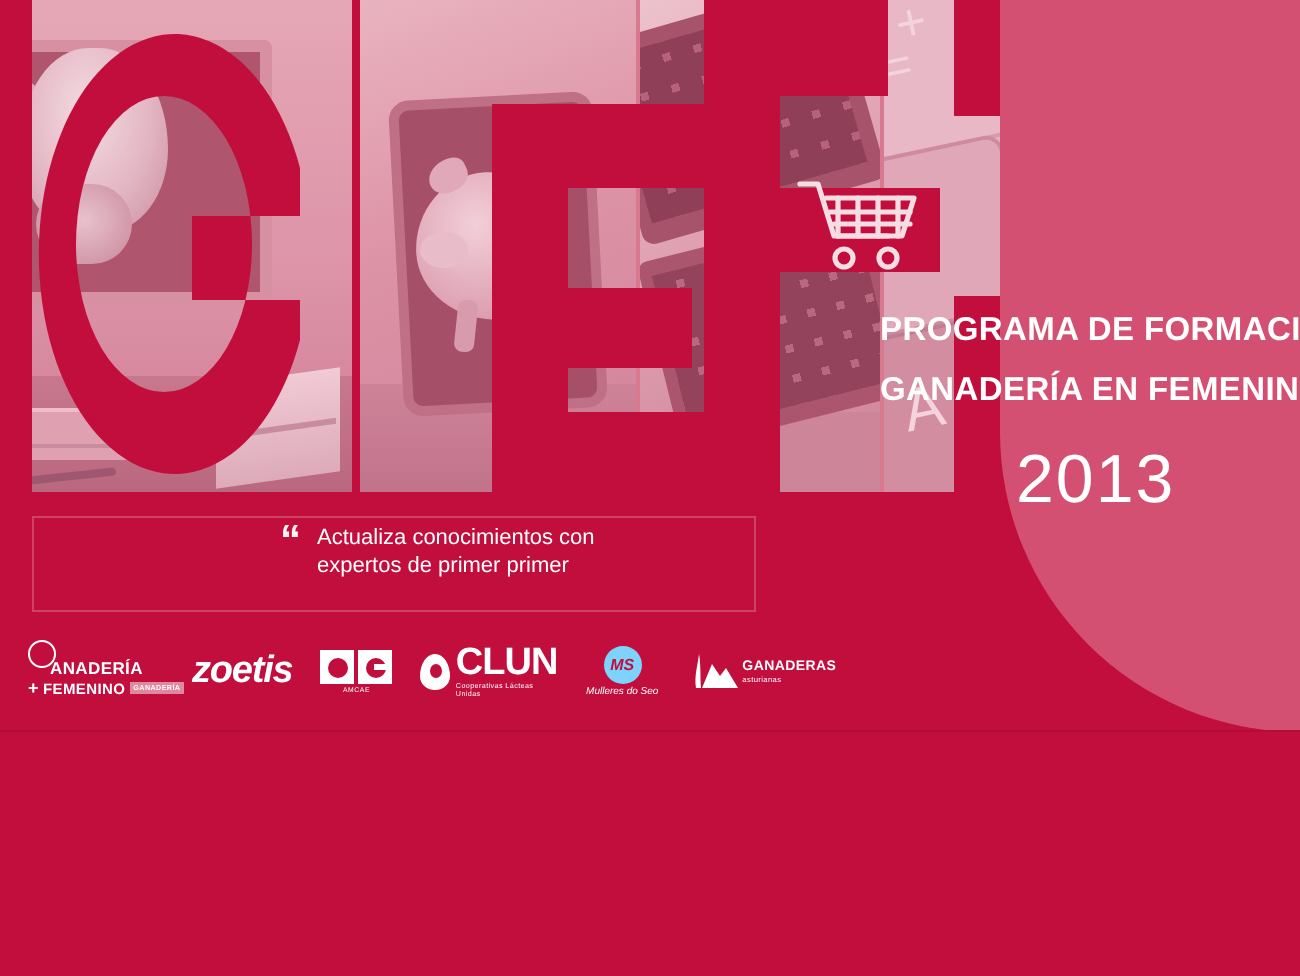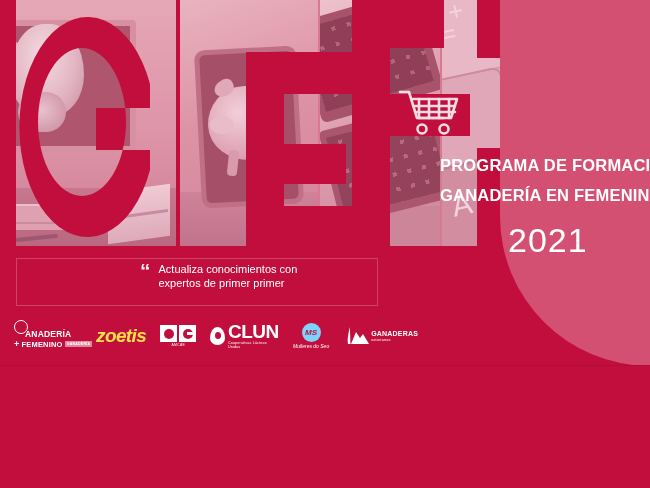--- a/index.html
+++ b/index.html
@@ -119,21 +119,21 @@
   .logo{display:flex;align-items:flex-end;color:#fff;}
 
   .lg-gef{width:68px;}
   .lg-gef .circ{width:12px;height:12px;border:1.6px solid #fff;border-radius:50%;
                 display:inline-block;margin-right:-3px;position:relative;top:-3px;}
   .lg-gef .l1{font-size:8.5px;font-weight:bold;letter-spacing:.2px;}
   .lg-gef .l2{font-size:7.5px;font-weight:bold;letter-spacing:.2px;display:flex;align-items:center;gap:2px;}
   .lg-gef .plus{font-size:9px;font-weight:bold;}
   .lg-gef .tagbox{background:#e0899e;color:#fff;font-size:3.6px;padding:1px 2px;letter-spacing:.2px;}
 
-  .lg-zoetis{font-size:19px;font-weight:bold;font-style:italic;letter-spacing:-.6px;color:#fde047;}
+  .lg-zoetis{font-size:19px;font-weight:bold;font-style:italic;letter-spacing:-.6px;color:#ffffff;}
 
   .lg-amcae{display:flex;flex-direction:column;align-items:center;}
   .lg-amcae .pair{display:flex;gap:2px;}
   .lg-amcae .sq{width:17px;height:17px;background:#fff;position:relative;}
   .lg-amcae .sq:before{content:"";position:absolute;left:3.5px;top:3.5px;width:10px;height:10px;
      border-radius:50%;background:#c10e3c;}
   .lg-amcae .sq.r:after{content:"";position:absolute;left:8px;top:7px;width:8px;height:3px;background:#fff;}
   .lg-amcae .cap{font-size:3.4px;color:#fff;margin-top:1px;letter-spacing:.3px;}
 
   .lg-clun{display:flex;align-items:center;gap:3px;}
@@ -230,21 +230,21 @@
           <rect x="477" y="0" width="28" height="58" fill="#c10e3c"></rect>
           <rect x="477" y="148" width="28" height="98" fill="#c10e3c"></rect>
         </svg>
       </div>
     </div>
 
     <div class="panel">
       <div class="panel-txt">
         <div class="ptitle">PROGRAMA DE FORMACIÓN</div>
         <div class="ptitle">GANADERÍA EN FEMENINO</div>
-        <div class="pyear">2021</div>
+        <div class="pyear">2013</div>
       </div>
     </div>
 
     <div class="quotebox"></div>
     <div class="quoterow">
       <div class="qmark">“</div>
       <div>
         <div class="qtext">Actualiza conocimientos con</div>
         <div class="qtext">expertos de primer primer</div>
       </div>

